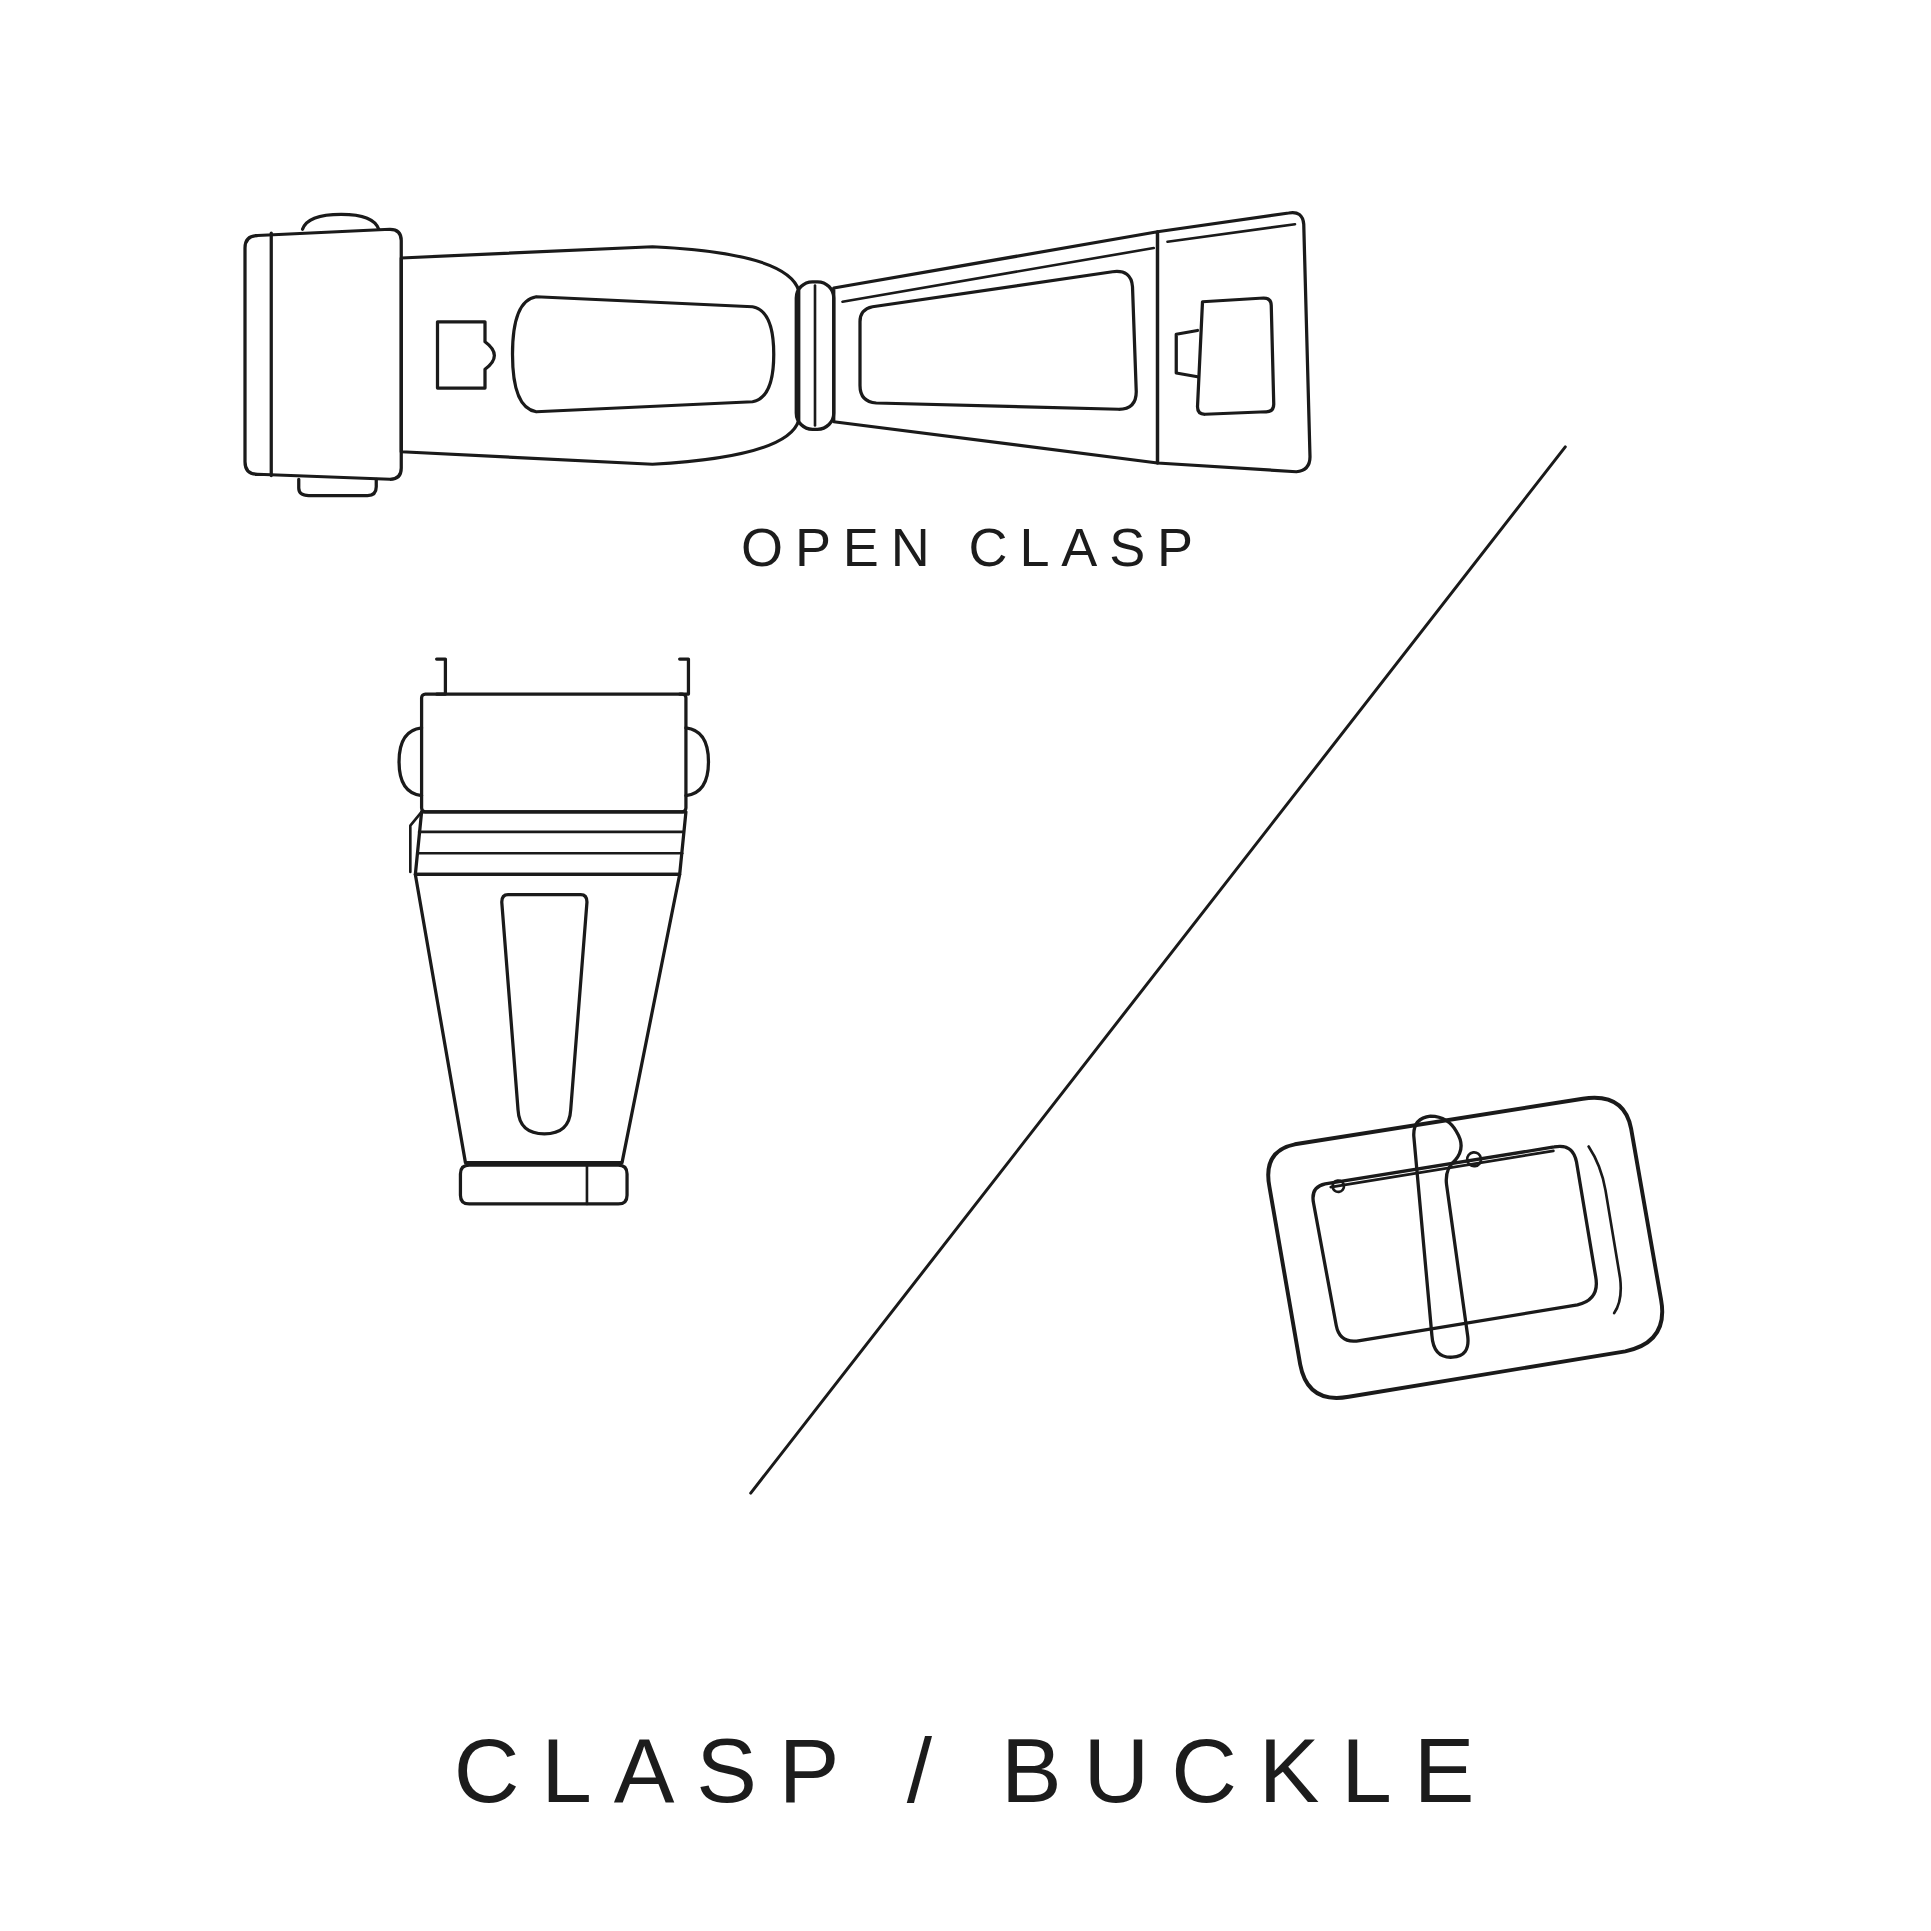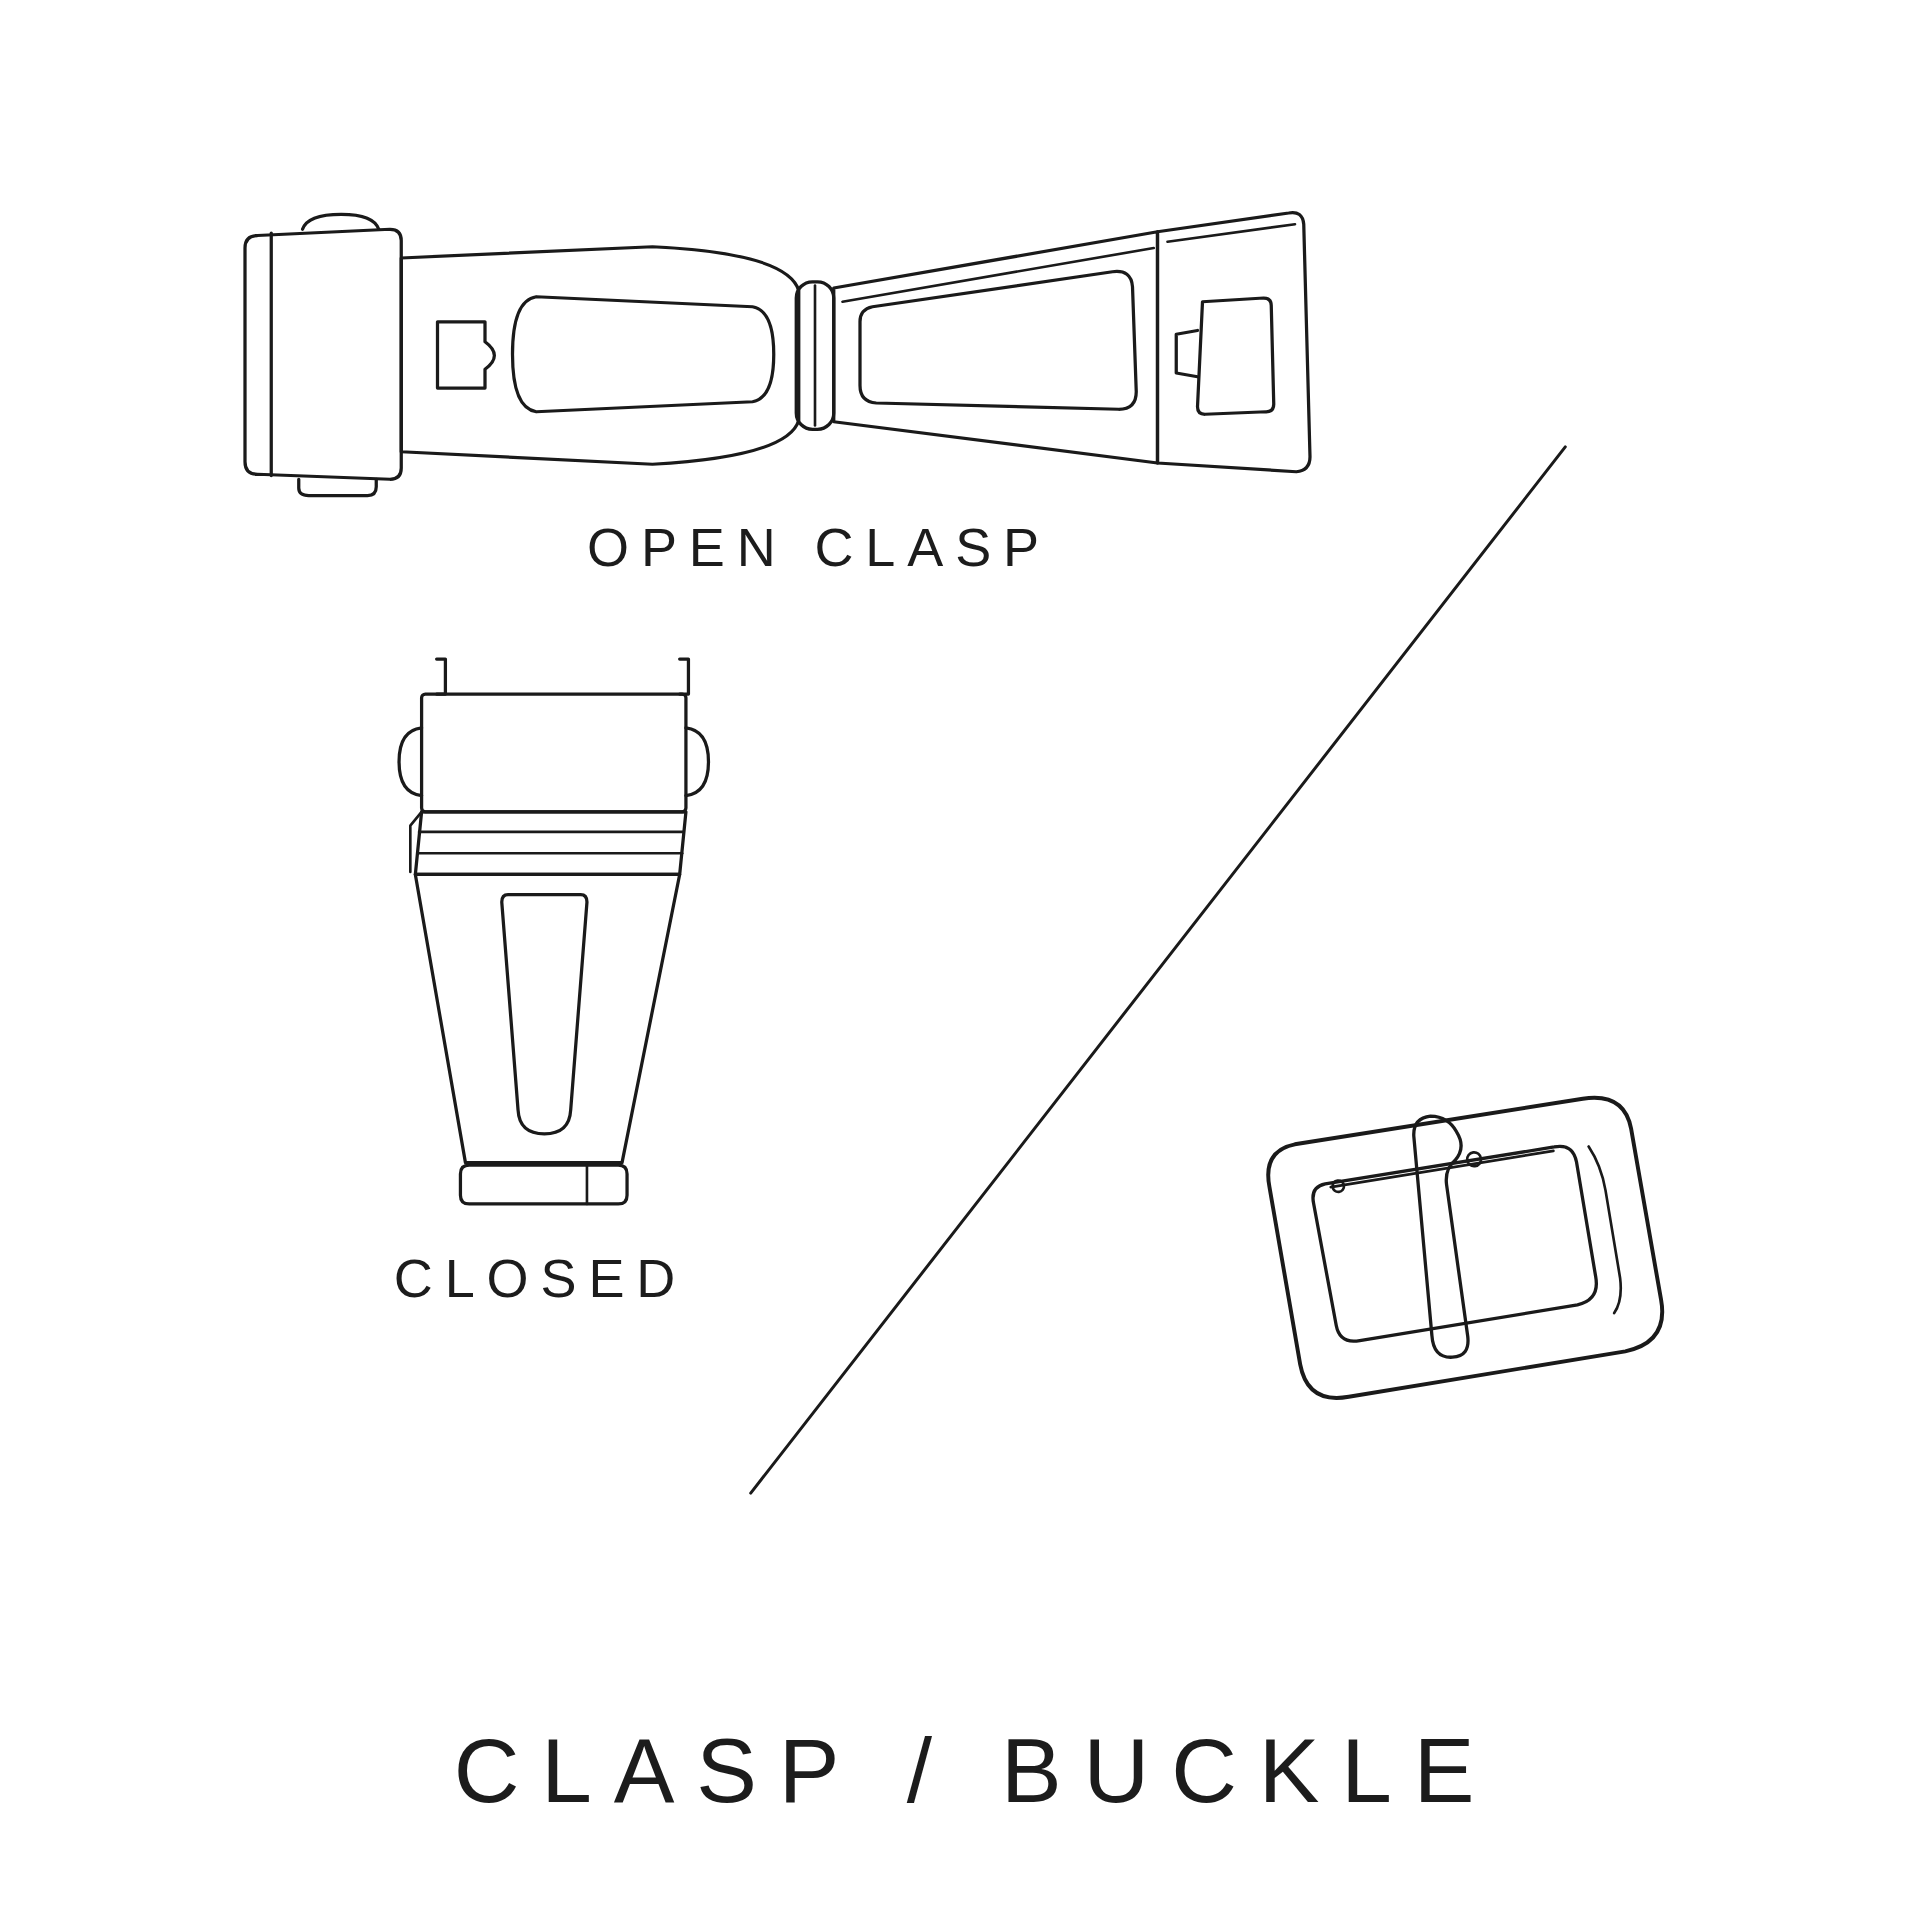--- a/index.html
+++ b/index.html
@@ -27,21 +27,21 @@
     fill: none;
     stroke: #1a1a1a;
     stroke-width: 2.6;
     stroke-linejoin: round;
     stroke-linecap: round;
   }
   .stroke-thick { stroke-width: 3.1; }
   .stroke-thin  { stroke-width: 2.1; }
   .label {
     position: absolute;
-    text-align: center;
+    text-align: right;
     color: #1c1c1c;
     letter-spacing: 0.22em;
     font-weight: 400;
     white-space: nowrap;
   }
   .label-open   { left: 433px; top: 516px;  width: 772px; font-size: 54px; }
   .label-closed { left: 251px; top: 1247px; width: 579px; font-size: 54px; }
   .title {
     position: absolute;
     left: 0;
@@ -103,21 +103,20 @@
     <line class="stroke stroke-thin" x1="29" y1="163" x2="240" y2="163"></line>
 
     <path class="stroke" d="M27,180 L238,180 L192,410 L67,410 Z"></path>
 
     <path class="stroke" d="M101,196 L159,196 Q164,196 164,202 L151,368 Q150,387 130,387 Q110,387 109,368 L96,202 Q96,196 101,196 Z"></path>
 
     <path class="stroke" d="M70,412 L189,412 Q196,412 196,419 L196,436 Q196,443 189,443 L70,443 Q63,443 63,436 L63,419 Q63,412 70,412 Z"></path>
     <line class="stroke stroke-thin" x1="164" y1="412" x2="164" y2="443"></line>
   </svg>
 
-  <div class="label label-closed">CLOSED</div>
 
   <svg class="fig" style="left:743px; top:439px;" width="830" height="1062" viewBox="0 0 860 1100" aria-hidden="true">
     <line class="stroke stroke-thick" x1="852" y1="8" x2="8" y2="1092"></line>
   </svg>
 
   <svg class="fig" style="left:1236px; top:1067px;" width="444" height="380" viewBox="0 0 350 300" aria-hidden="true">
     <g transform="rotate(-7 175 150)">
 
       <path class="stroke stroke-thick" d="M58,46 L288,38 Q321,37 323,66 L330,203 Q332,237 297,240 L76,249 Q43,251 41,219 L34,77 Q32,48 58,46 Z"></path>
 

